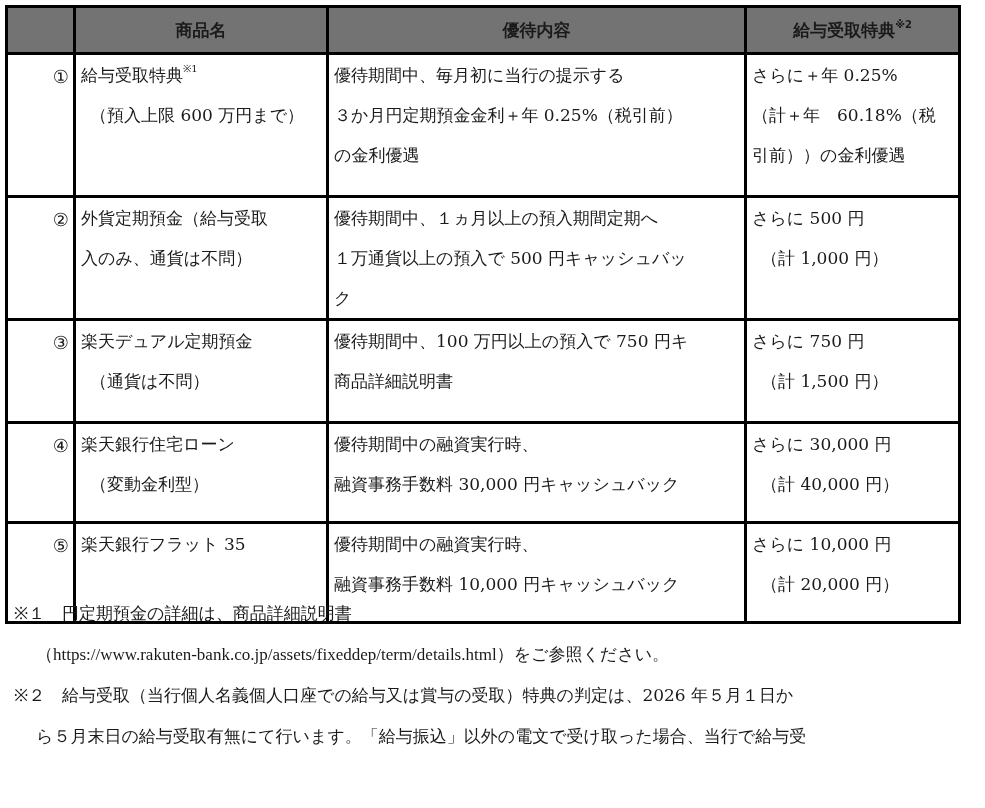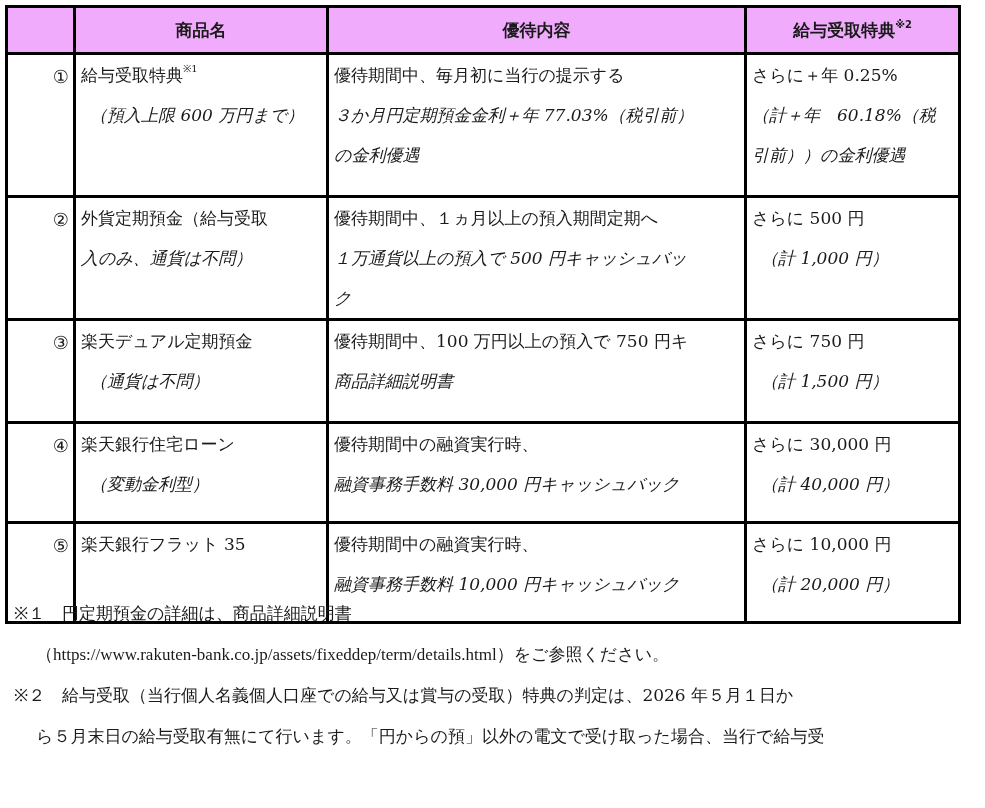--- a/index.html
+++ b/index.html
@@ -24,21 +24,21 @@
       font-size: 17px;
     }
     .tbl td, .tbl th {
       border-left: 3px solid #000;
       border-right: 3px solid #000;
       padding: 0;
       vertical-align: top;
     }
     .tbl-a { top: 5px; }
     .tbl-a thead th {
-      background: #f0abfc;
+      background: #737373;
       border-top: 3px solid #000;
       border-bottom: 3px solid #000;
       height: 44px;
       font-family: "DejaVu Sans", "Liberation Sans", sans-serif;
       font-weight: bold;
       font-size: 17px;
       text-align: center;
       vertical-align: middle;
     }
     .tbl-a tbody tr.r1 td { border-bottom: 3px solid #000; height: 129px; }
@@ -64,21 +64,21 @@
     .cell {
       padding: 11px 4px 0 5px !important;
       line-height: 40.5px;
     }
     .cell .ln {
       display: block;
       line-height: 40px;
       margin-top: -11px;
       white-space: nowrap;
     }
-    .cell .ln + .ln { margin-top: 0; font-style: italic; }
+    .cell .ln + .ln { margin-top: 0; }
     .indent { padding-left: 9px; }
     sup.note {
       font-size: 10px;
       vertical-align: 9px;
       line-height: 0;
     }
     th sup.note { font-size: 10px; vertical-align: 8px; }
 
     .notes {
       position: absolute;
@@ -112,21 +112,21 @@
   </thead>
   <tbody>
     <tr class="r1">
       <td class="num">①</td>
       <td class="cell">
         <span class="ln"><span>給与受取特典</span><sup class="note">※1</sup></span>
         <span class="ln indent">（預入上限 600 万円まで）</span>
       </td>
       <td class="cell">
         <span class="ln">優待期間中、毎月初に当行の提示する</span>
-        <span class="ln">３か月円定期預金金利＋年 77.03%（税引前）</span>
+        <span class="ln">３か月円定期預金金利＋年 0.25%（税引前）</span>
         <span class="ln">の金利優遇</span>
       </td>
       <td class="cell">
         <span class="ln">さらに＋年 0.25%</span>
         <span class="ln">（計＋年　60.18%（税</span>
         <span class="ln">引前））の金利優遇</span>
       </td>
     </tr>
     <tr class="r2">
       <td class="num">②</td>
@@ -202,15 +202,15 @@
   </tbody>
 </table>
 
 <div class="notes">
   <div>
     <span class="line"><span class="mark">※１</span><span>円定期預金の詳細は、商品詳細説明書</span></span>
     <span class="line cont">（https://www.rakuten-bank.co.jp/assets/fixeddep/term/details.html）をご参照ください。</span>
   </div>
   <div>
     <span class="line"><span class="mark">※２</span><span>給与受取（当行個人名義個人口座での給与又は賞与の受取）特典の判定は、2026 年５月１日か</span></span>
-    <span class="line cont">ら５月末日の給与受取有無にて行います。「円からの預」以外の電文で受け取った場合、当行で給与受</span>
+    <span class="line cont">ら５月末日の給与受取有無にて行います。「給与振込」以外の電文で受け取った場合、当行で給与受</span>
   </div>
 </div>
 
 </body></html>

